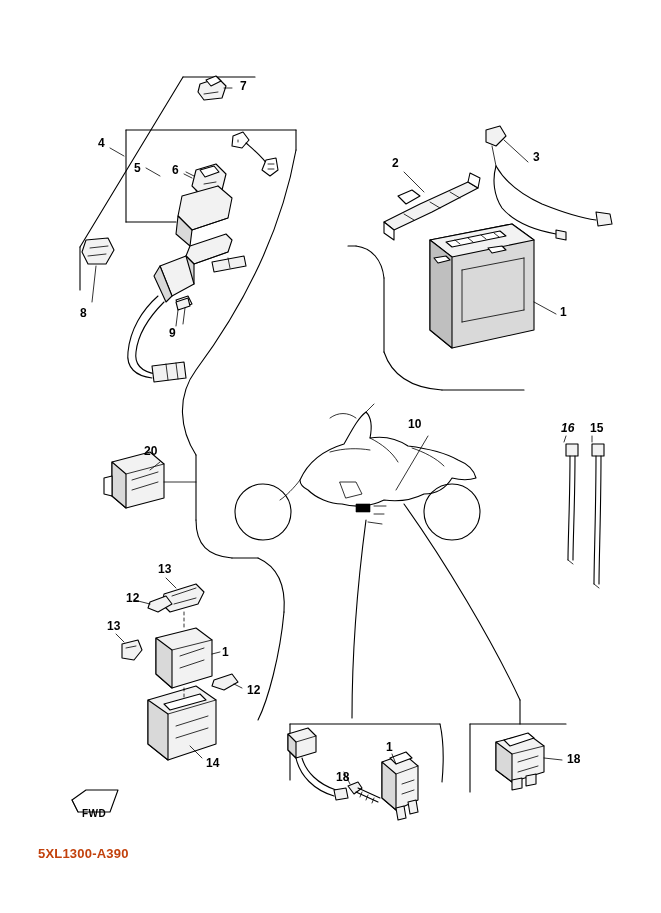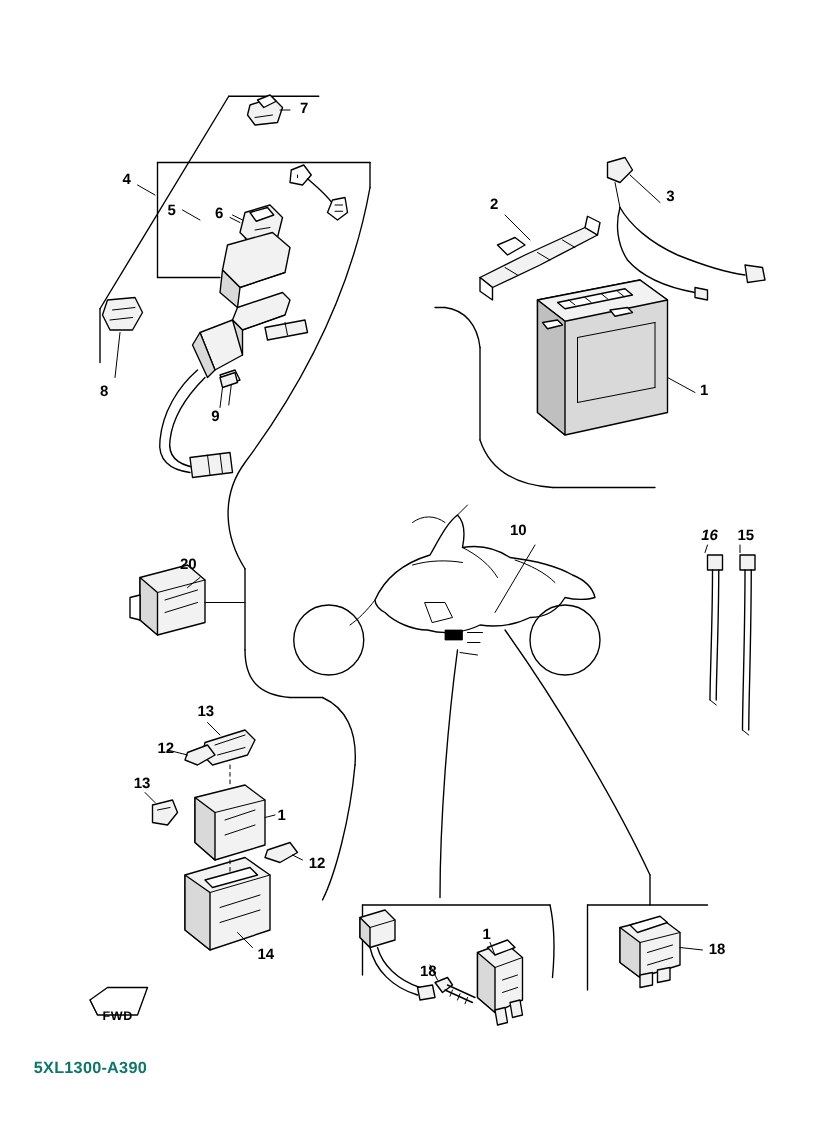--- a/index.html
+++ b/index.html
@@ -73,27 +73,27 @@
     position: absolute;
     font-family: "Liberation Sans", sans-serif;
     font-size: 12px;
     font-weight: bold;
     color: #000000;
     line-height: 1;
     white-space: nowrap;
   }
   #part-code {
     position: absolute;
-    left: 27px;
+    left: 38px;
     top: 846px;
     font-family: "Liberation Sans", sans-serif;
     font-size: 13px;
     font-weight: bold;
     letter-spacing: 0.2px;
-    color: #0f766e;
+    color: #c2410c;
   }
   #fwd-marker {
     position: absolute;
     left: 68px;
     top: 789px;
     width: 56px;
     height: 30px;
   }
   #fwd-marker .fwd-text {
     position: absolute;

